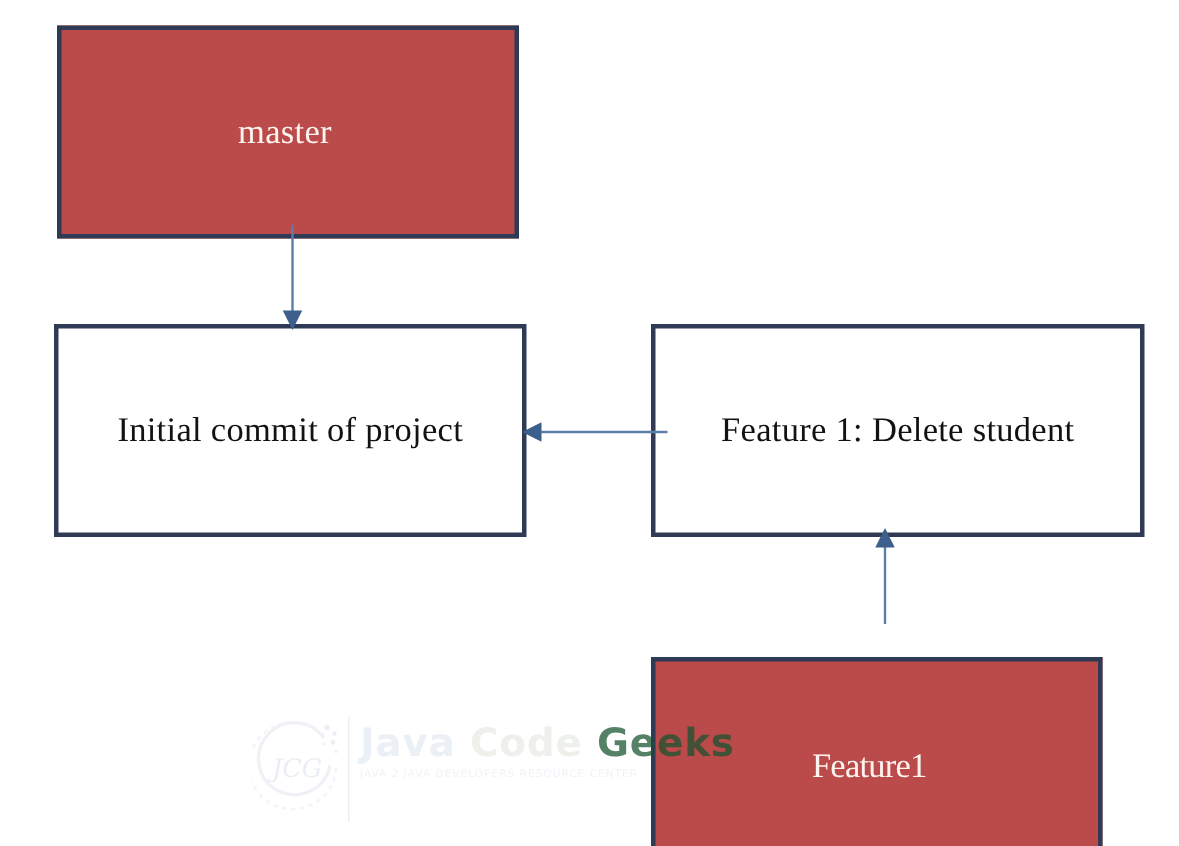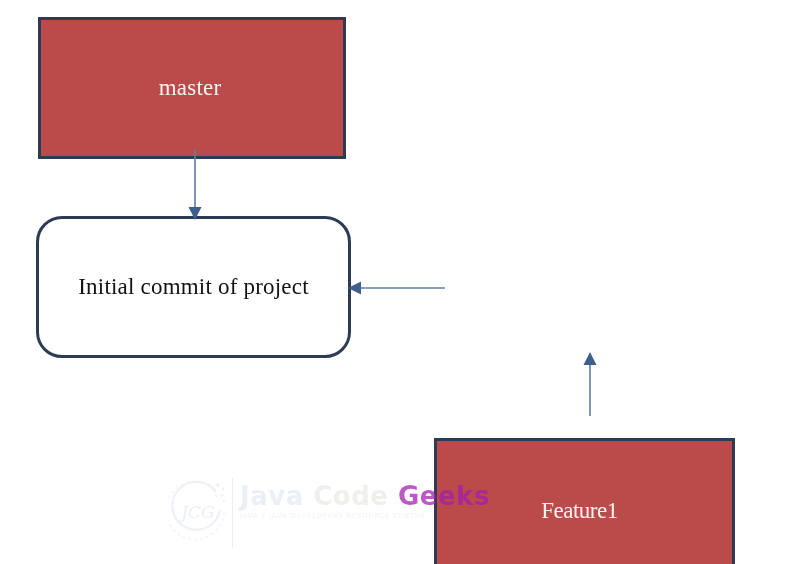--- a/index.html
+++ b/index.html
@@ -42,21 +42,21 @@
   }
   .node.commit {
     background: #ffffff;
   }
   .node.commit .node-label {
     color: #121212;
   }
 
   
   #node-master    { left: 38px;  top: 17px;  width: 308px; height: 142px; }
-  #node-initial   { left: 36px;  top: 216px; width: 315px; height: 142px; border-radius: 26px; }
+  #node-initial   { left: 36px;  top: 216px; width: 315px; height: 142px; }
   #node-feature-commit { left: 434px; top: 216px; width: 329px; height: 142px; }
   #node-feature1  { left: 434px; top: 402px; width: 301px; height: 146px; margin-top: 36px; }
 
   #node-master .node-label { transform: translateX(-2px); }
   #node-feature1 .node-label { letter-spacing: -0.5px; transform: translateX(-5px); }
 
   
   .connector {
     position: absolute;
     overflow: visible;
@@ -100,21 +100,21 @@
     font-family: "DejaVu Sans", sans-serif;
     font-weight: bold;
     font-size: 26px;
     line-height: 28px;
     letter-spacing: 0.5px;
     white-space: nowrap;
     color: #e6eaf2;
   }
   #watermark .wm-title .wm-java { color: #e4e9f3; }
   #watermark .wm-title .wm-code { color: #e8ece4; }
-  #watermark .wm-title .wm-geeks { color: #a21caf; }
+  #watermark .wm-title .wm-geeks { color: #14532d; }
   #watermark .wm-sub {
     font-family: "DejaVu Sans", sans-serif;
     font-size: 7px;
     letter-spacing: 0.7px;
     white-space: nowrap;
     color: #eaedf3;
     margin-top: 2px;
   }
 </style>
 </head>
@@ -123,20 +123,23 @@
 <div id="canvas">
 
   <div class="node branch" id="node-master">
     <span class="node-label">master</span>
   </div>
 
   <div class="node commit" id="node-initial">
     <span class="node-label">Initial commit of project</span>
   </div>
 
+  <div class="node commit" id="node-feature-commit">
+    <span class="node-label">Feature 1: Delete student</span>
+  </div>
 
   <div class="node branch" id="node-feature1">
     <span class="node-label">Feature1</span>
   </div>
 
   <svg class="connector" id="conn-master-initial" viewBox="0 0 50 78" width="50" height="78">
     <line x1="25" y1="0" x2="25" y2="62" stroke="#5b7fa6" stroke-width="1.6"></line>
     <polygon points="25,70 18.5,57 31.5,57" fill="#3c5f8c"></polygon>
   </svg>
 

